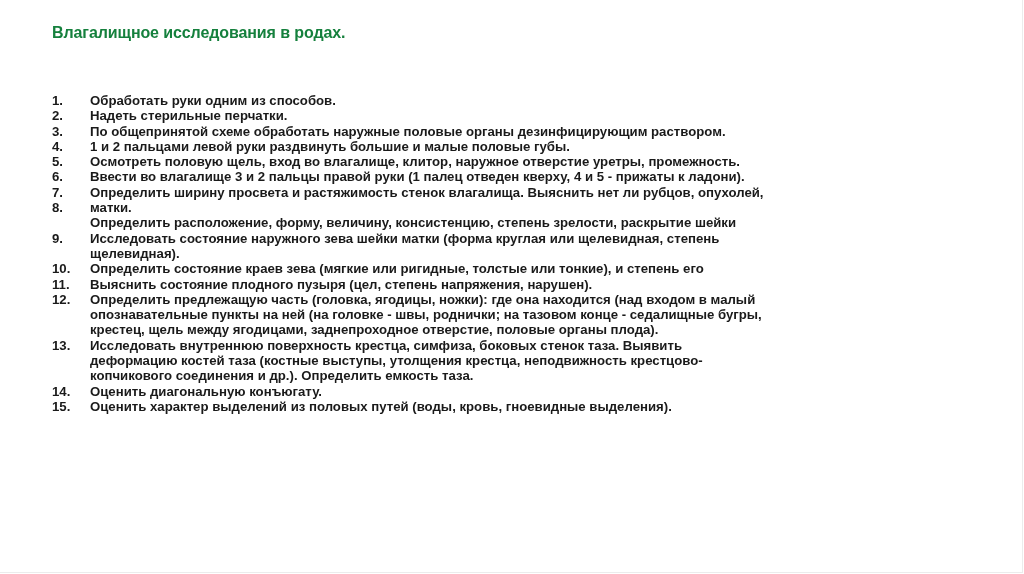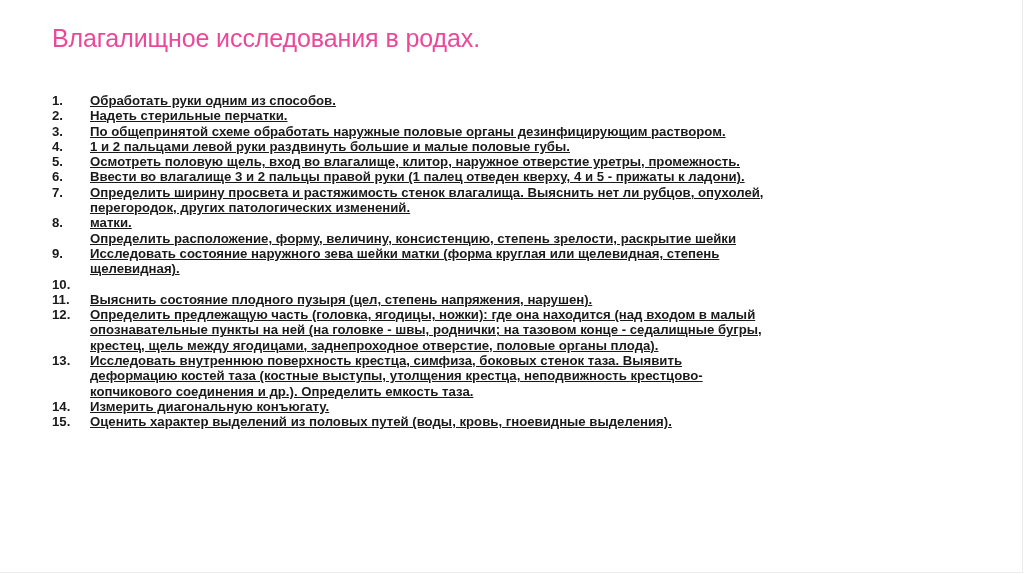--- a/index.html
+++ b/index.html
@@ -21,23 +21,23 @@
       background: #ffffff;
       border-right: 1px solid #ececec;
       border-bottom: 1px solid #ececec;
     }
     .title {
       position: absolute;
       left: 52px;
       top: 24px;
       margin: 0;
       font-family: "Liberation Sans", sans-serif;
-      font-weight: normal;
-      font-size: 25px;
-      color: #ec4899;
+      font-weight: bold;
+      font-size: 16px;
+      color: #15803d;
       letter-spacing: -0.1px;
     }
     .steps {
       position: absolute;
       left: 52px;
       top: 93px;
       width: 860px;
       margin: 0;
       padding: 0;
       list-style: none;
@@ -52,21 +52,21 @@
       align-items: flex-start;
     }
     .step-num {
       flex: 0 0 38px;
       width: 38px;
     }
     .step-text {
       flex: 1 1 auto;
     }
     
-    .step-text .l { display: block; text-decoration: underline; }
+    .step-text .l { display: block; }
   </style>
 </head>
 <body>
 
 <div class="slide">
   <h1 class="title">Влагалищное исследования в родах.</h1>
 
   <ol class="steps">
     <li class="step">
       <span class="step-num">1.</span>
@@ -101,40 +101,40 @@
     <li class="step">
       <span class="step-num">6.</span>
       <span class="step-text">
         <span class="l">Ввести во влагалище 3 и 2 пальцы правой руки (1 палец отведен кверху, 4 и 5 - прижаты к ладони).</span>
       </span>
     </li>
     <li class="step">
       <span class="step-num">7.</span>
       <span class="step-text">
         <span class="l">Определить ширину просвета и растяжимость стенок влагалища. Выяснить нет ли рубцов, опухолей,</span>
-        <span class="l">перегородок, других патологических изменений.</span>
       </span>
     </li>
     <li class="step">
       <span class="step-num">8.</span>
       <span class="step-text">
         <span class="l">матки.</span>
         <span class="l">Определить расположение, форму, величину, консистенцию, степень зрелости, раскрытие шейки</span>
       </span>
     </li>
     <li class="step">
       <span class="step-num">9.</span>
       <span class="step-text">
         <span class="l">Исследовать состояние наружного зева шейки матки (форма круглая или щелевидная, степень</span>
         <span class="l">щелевидная).</span>
       </span>
     </li>
     <li class="step">
       <span class="step-num">10.</span>
       <span class="step-text">
+        <span class="l">Определить состояние краев зева (мягкие или ригидные, толстые или тонкие), и степень его</span>
       </span>
     </li>
     <li class="step">
       <span class="step-num">11.</span>
       <span class="step-text">
         <span class="l">Выяснить состояние плодного пузыря (цел, степень напряжения, нарушен).</span>
       </span>
     </li>
     <li class="step">
       <span class="step-num">12.</span>
@@ -148,21 +148,21 @@
       <span class="step-num">13.</span>
       <span class="step-text">
         <span class="l">Исследовать внутреннюю поверхность крестца, симфиза, боковых стенок таза. Выявить</span>
         <span class="l">деформацию костей таза (костные выступы, утолщения крестца, неподвижность крестцово-</span>
         <span class="l">копчикового соединения и др.). Определить емкость таза.</span>
       </span>
     </li>
     <li class="step">
       <span class="step-num">14.</span>
       <span class="step-text">
-        <span class="l">Измерить диагональную конъюгату.</span>
+        <span class="l">Оценить диагональную конъюгату.</span>
       </span>
     </li>
     <li class="step">
       <span class="step-num">15.</span>
       <span class="step-text">
         <span class="l">Оценить характер выделений из половых путей (воды, кровь, гноевидные выделения).</span>
       </span>
     </li>
   </ol>
 </div>

